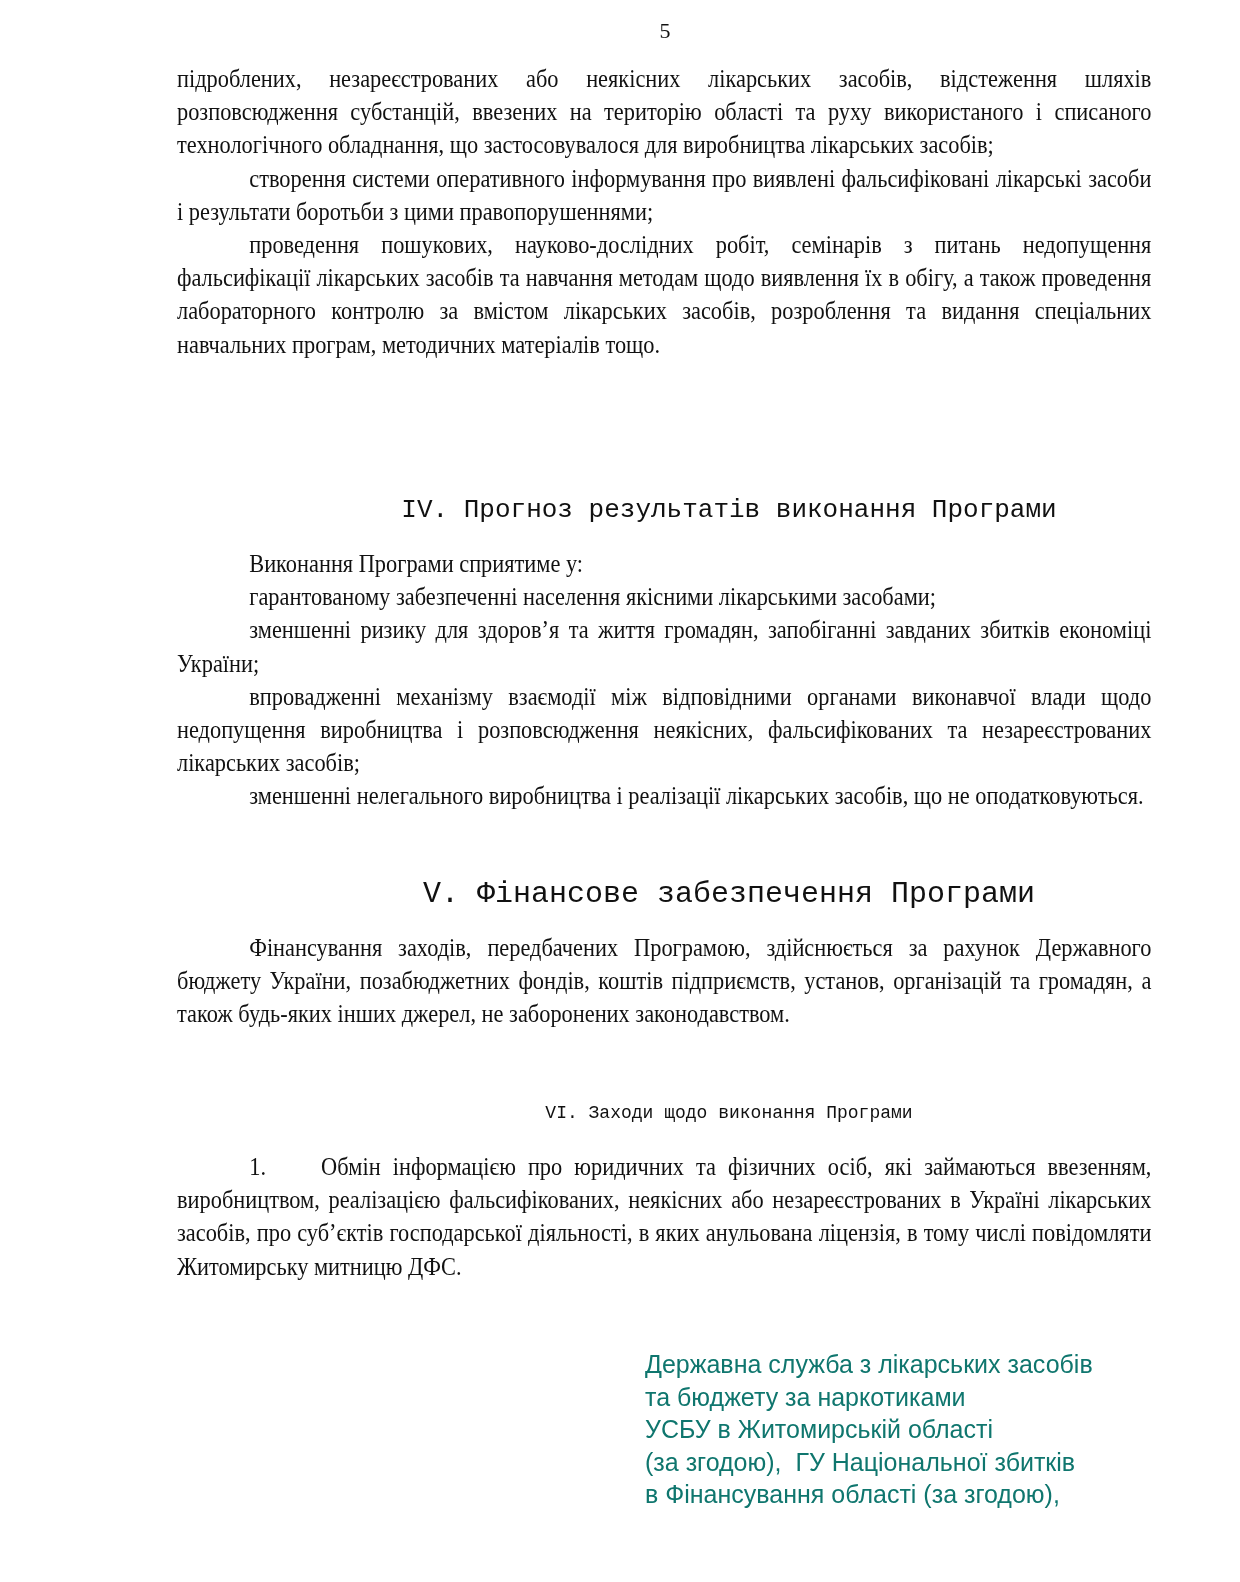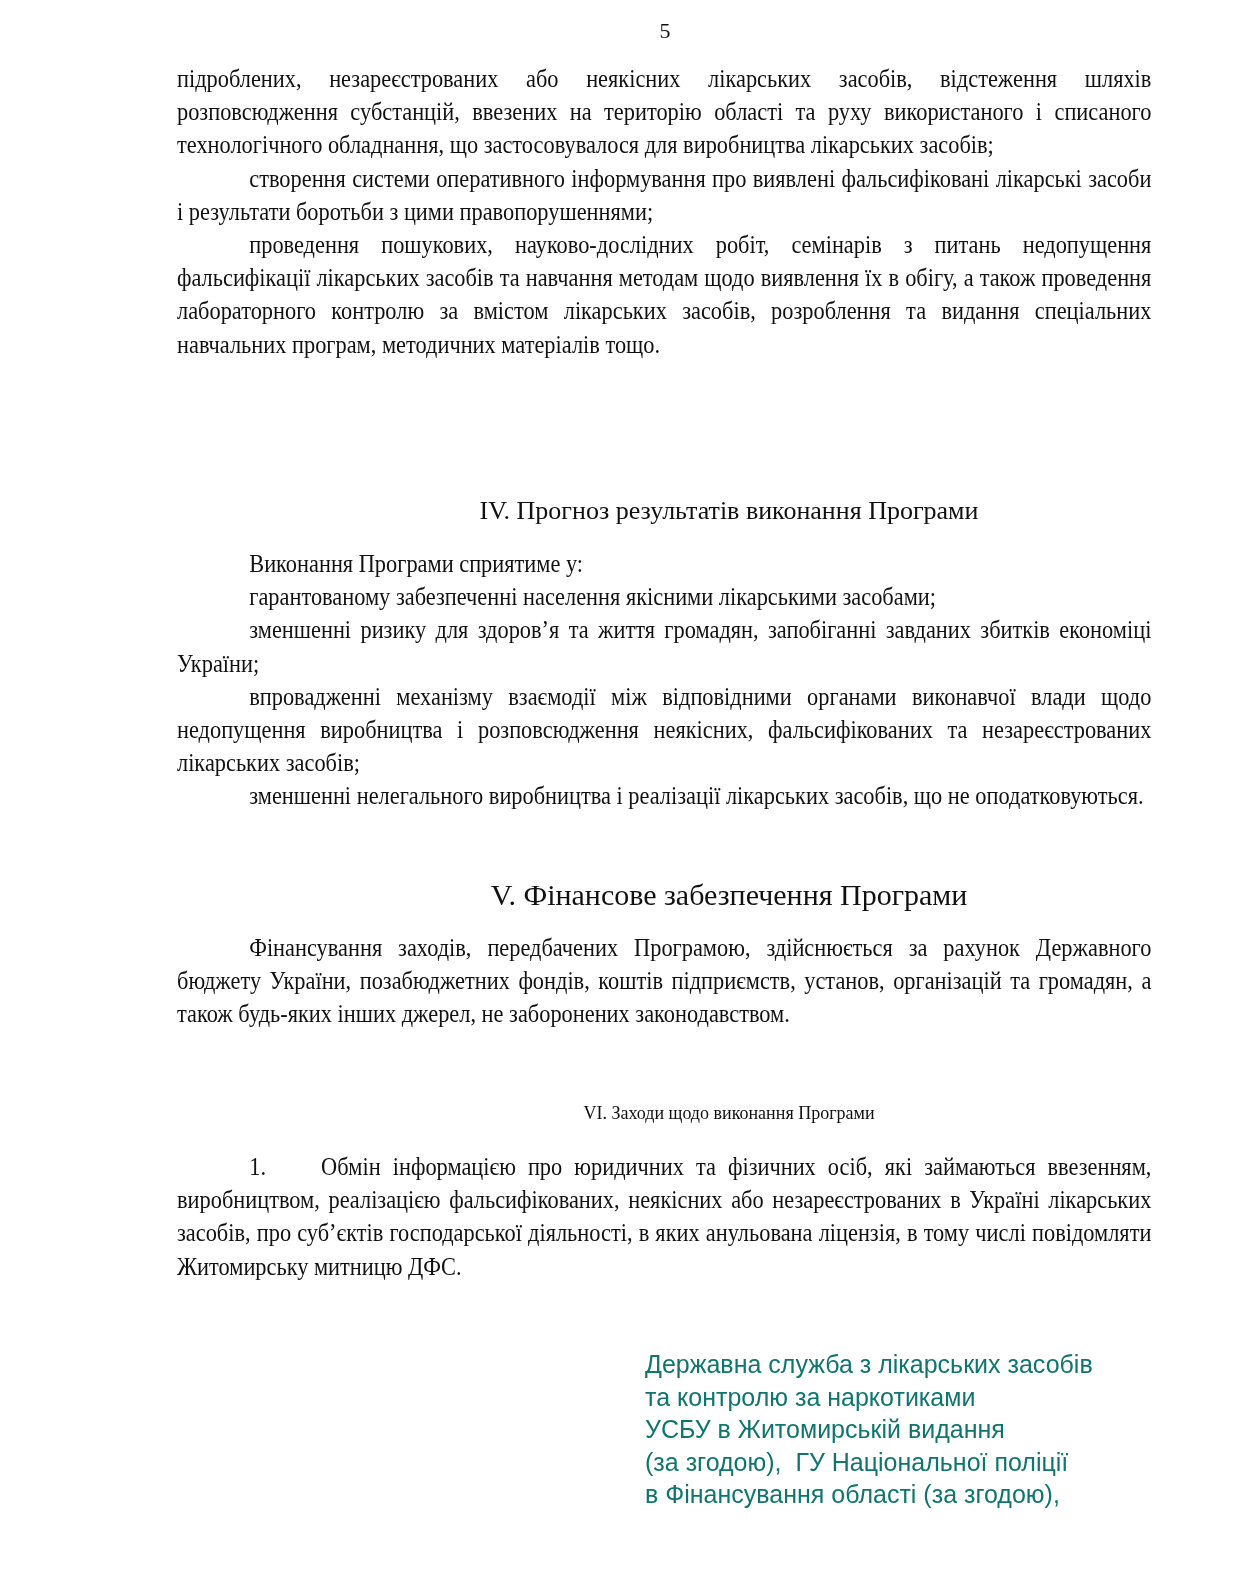--- a/index.html
+++ b/index.html
@@ -6,21 +6,21 @@
   body { width: 1240px; height: 1582px; position: relative; overflow: hidden; color: #111; }
   .page { position: absolute; left: 0; top: 0; width: 1240px; height: 1582px; background: #fff; }
   .pnum { position: absolute; top: 18px; left: 0; width: 1330px; text-align: center;
           font-family: "Liberation Serif", serif; font-size: 22px; }
   .body-text { position: absolute; left: 177px; width: 974px; font-family: "Liberation Serif", serif;
                font-size: 26px; line-height: 33.2px; transform: scaleX(0.86); transform-origin: left top; }
   .body-inner { width: 1133px; }
   .p { margin: 0; text-align: justify; text-align-last: left; }
   .p.ind { text-indent: 84px; }
   .h { margin: 0; text-align: center; }
-  .sect { position: absolute; left: 177px; width: 974px; font-family: Liberation Serif, serif; font-size: 26px;
+  .sect { position: absolute; left: 177px; width: 974px; font-family: Liberation Mono, monospace; font-size: 26px;
           line-height: 33.2px; }
   .sig { position: absolute; left: 645px; top: 1348px; font-family: Liberation Sans, sans-serif;
          font-size: 25px; line-height: 32.5px; color: #0f766e; white-space: pre; }
 </style>
 </head>
 <body>
 
 <div class="page">
 
   <div class="pnum">5</div>
@@ -57,15 +57,15 @@
 
   <div class="sect" style="top:1097px;">
     <h2 class="h" style="font-weight:normal;font-size:18px;margin-left:130px;">VI. Заходи щодо виконання Програми</h2>
   </div>
   <div class="body-text" style="top:1150px;">
     <div class="body-inner">
       <p class="p ind"><span>1.</span><span style="display:inline-block;width:64px;"></span><span>Обмін інформацією про юридичних та фізичних осіб, які займаються ввезенням, виробництвом, реалізацією фальсифікованих, неякісних або незареєстрованих в Україні лікарських засобів, про суб’єктів господарської діяльності, в яких анульована ліцензія, в тому числі повідомляти Житомирську митницю ДФС.</span></p>
     </div>
   </div>
 
-  <div class="sig"><div>Державна служба з лікарських засобів</div><div>та контролю за наркотиками</div><div>УСБУ в Житомирській видання</div><div>(за згодою),  ГУ Національної поліції</div><div>в Фінансування області (за згодою),</div></div>
+  <div class="sig"><div>Державна служба з лікарських засобів</div><div>та бюджету за наркотиками</div><div>УСБУ в Житомирській області</div><div>(за згодою),  ГУ Національної збитків</div><div>в Фінансування області (за згодою),</div></div>
 
 </div>
 
 </body></html>

